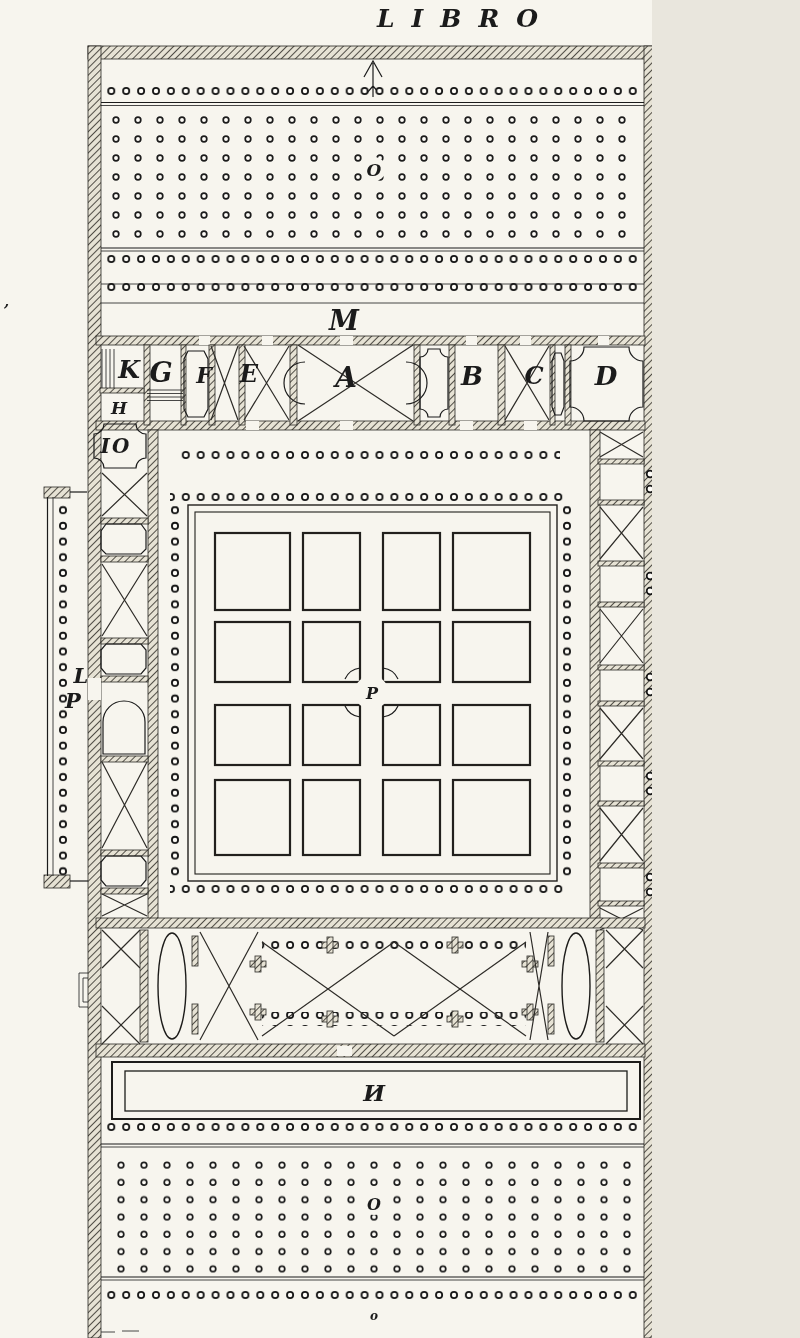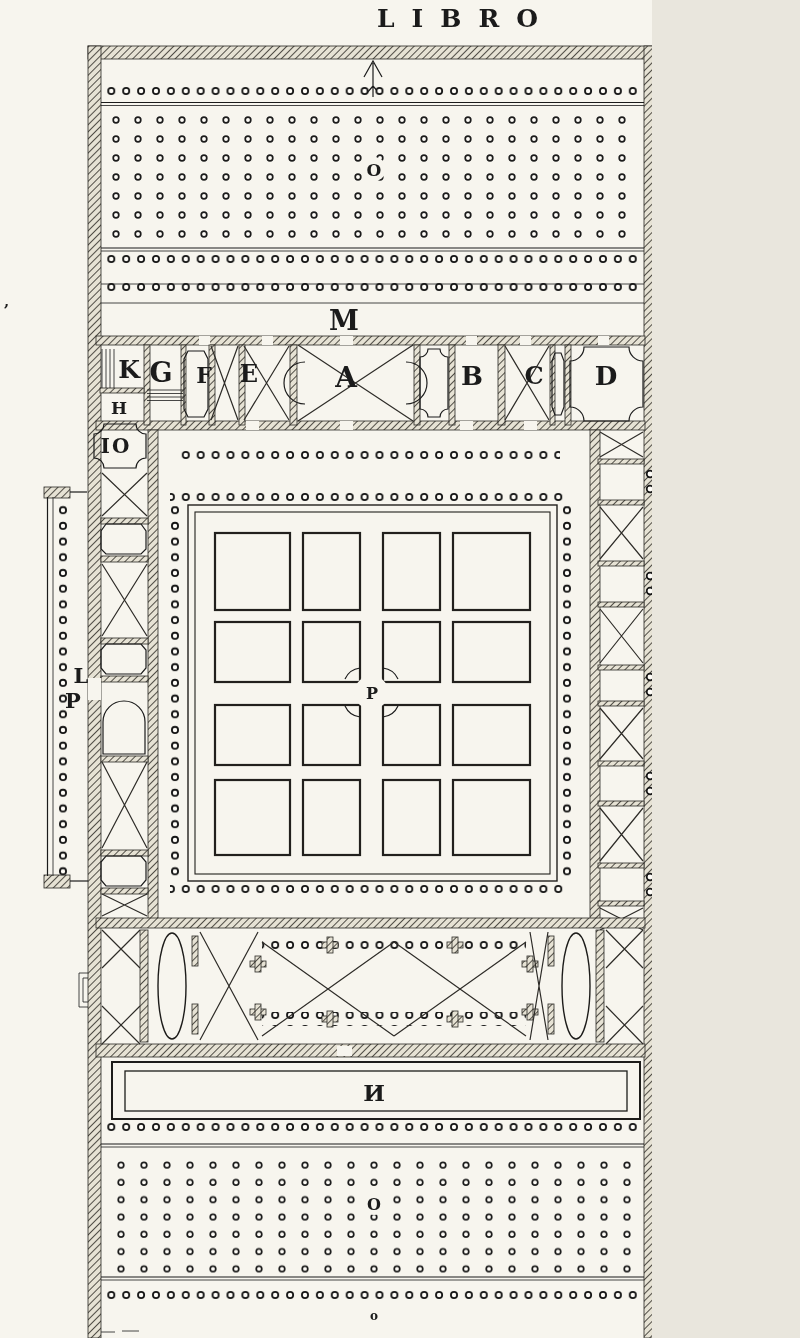--- a/index.html
+++ b/index.html
@@ -1,16 +1,16 @@
 <!DOCTYPE html>
 <html><head>
 <meta charset="utf-8">
 <style>
   html,body{margin:0;padding:0;background:#e9e6dd;}
-  .page{width:652px;height:1338px;position:relative;background:#f7f5ee;overflow:hidden;}
+  .page{width:652px;height:1338px;position:relative;background:#f7f5ee;overflow:hidden;font-style:italic;}
   svg{display:block;}
   text{font-family:"DejaVu Serif","Liberation Serif",serif;fill:#1b1b1b;font-weight:bold;}
   .wall{fill:url(#hatch);stroke:#2a2824;stroke-width:0.8;}
   .ln{stroke:#1b1b1b;stroke-width:1.2;fill:none;}
   .thin{stroke-width:0.8;}
   .x{stroke:#2e2c28;stroke-width:1.2;fill:none;}
   .paperfill{fill:#f7f5ee;stroke:none;}
   .sq{fill:none;stroke:#22201d;stroke-width:2.2;}
   .arc{fill:none;stroke:#1d1c1a;stroke-width:1.5;}
 </style>

